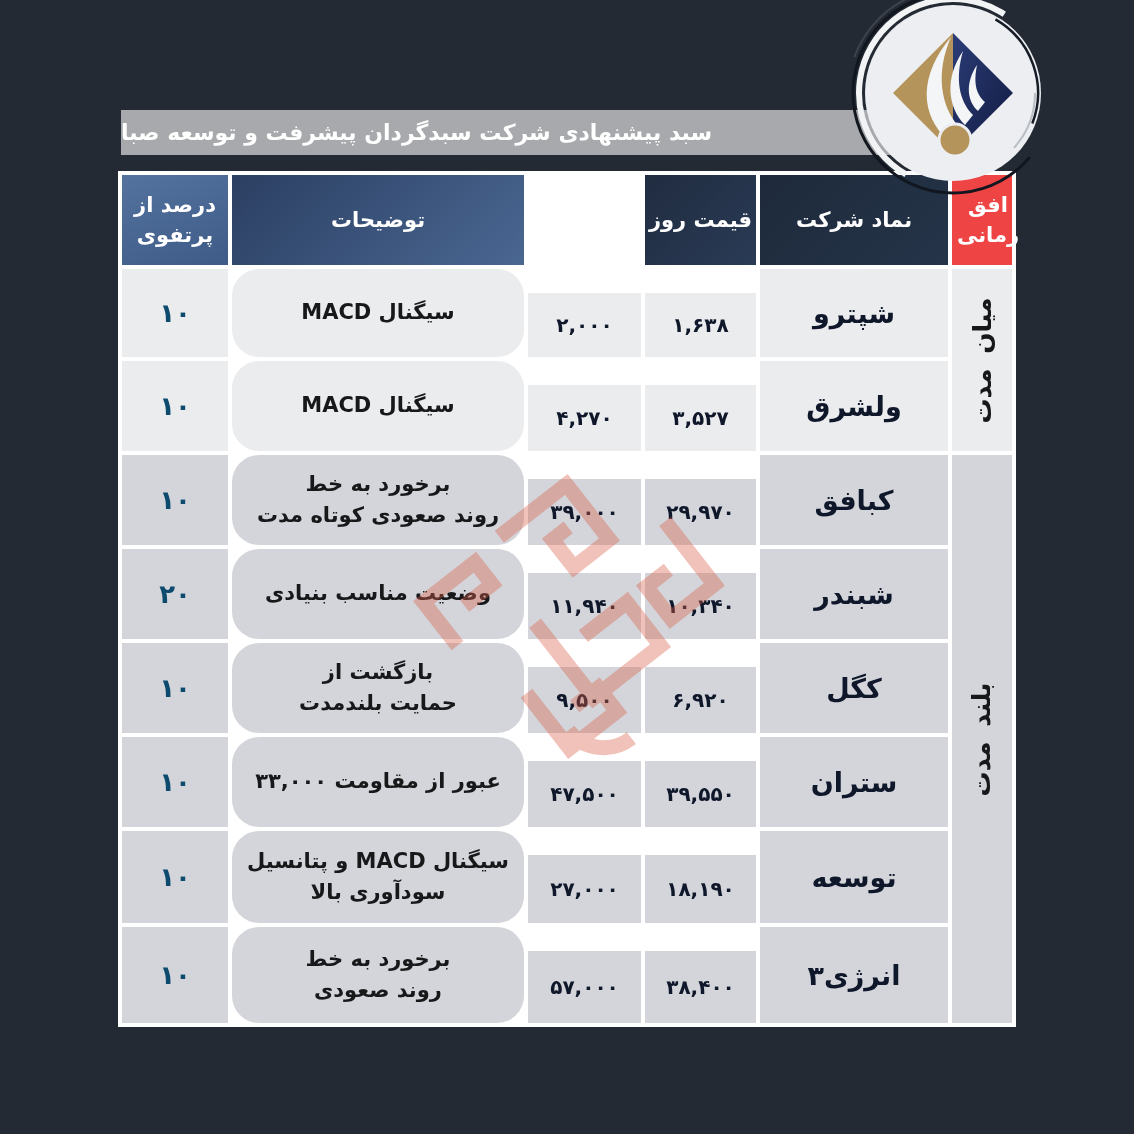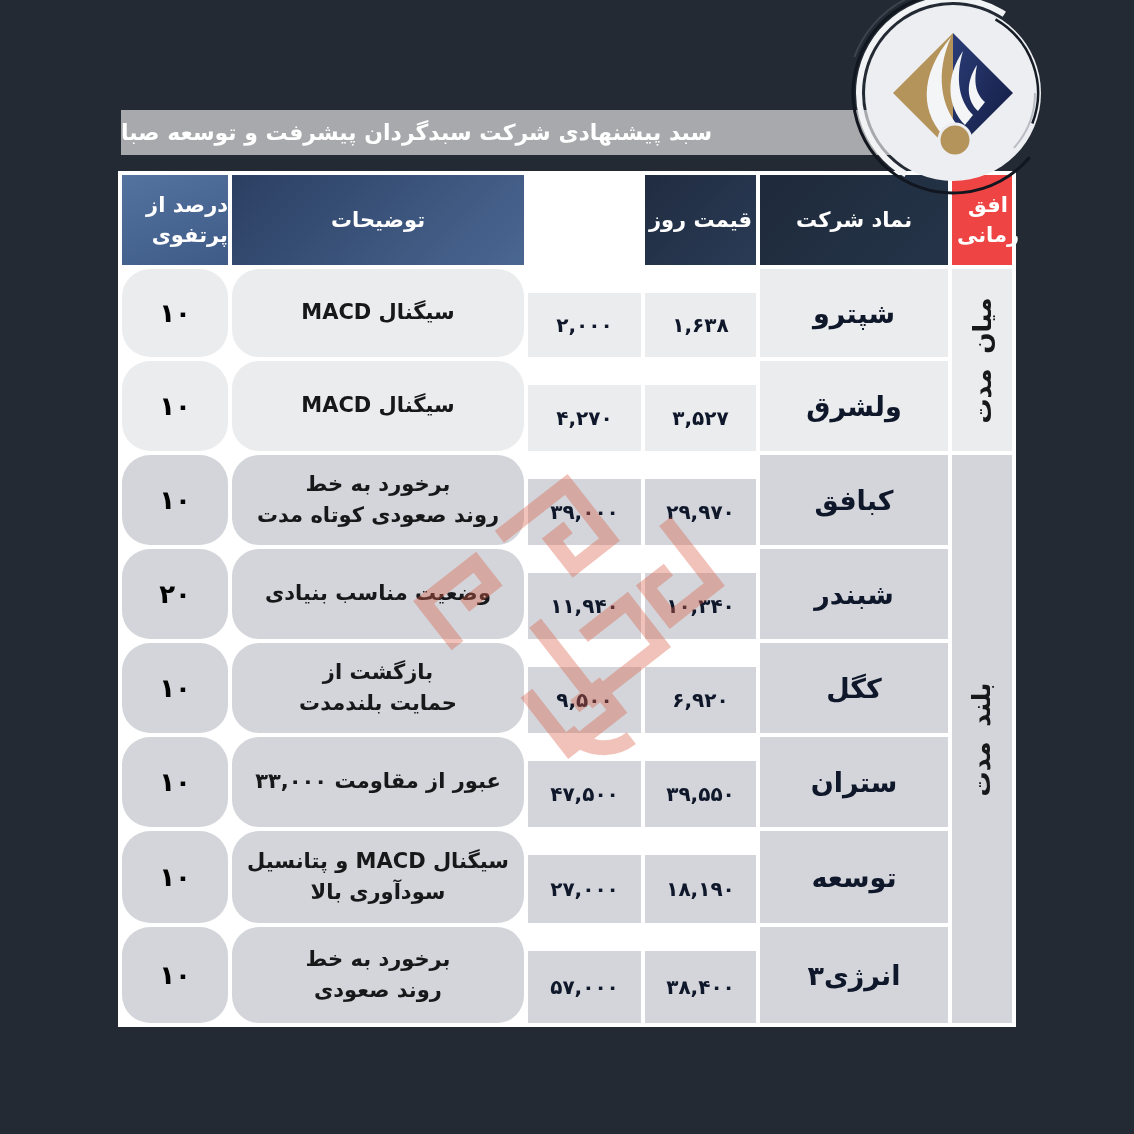--- a/index.html
+++ b/index.html
@@ -24,27 +24,27 @@
     grid-template-rows:90px 88px 90px 90px 90px 90px 90px 92px 96px;
     gap:4px;
   }
   .cell{display:flex;align-items:center;justify-content:center;text-align:center;}
   .hd{color:#ffffff;font-weight:700;font-size:21px;line-height:1.45;}
   .hd-horizon{background:#ef4444;padding-left:12px;}
   .hd-symbol{background:linear-gradient(135deg,#1e2a3b,#253449);}
   .hd-day{background:linear-gradient(135deg,#202c40,#2a3b56);}
   .hd-target{background:linear-gradient(135deg,#222f45,#2d3e5b);}
   .hd-notes{background:linear-gradient(135deg,#2b3f62,#4a6792);}
-  .hd-pct{background:linear-gradient(160deg,#55739f,#3e5b88);text-align:right;}
+  .hd-pct{background:linear-gradient(160deg,#55739f,#3e5b88);}
   .g1{background:#ebecee;}
   .g2{background:#d3d5da;}
   .sym{font-size:27px;font-weight:700;color:#0f172a;}
   .num{font-size:20px;font-weight:700;color:#0f172a;letter-spacing:1px;margin-top:24px;}
   .note{font-size:21px;font-weight:700;color:#17181a;white-space:pre-line;line-height:1.5;padding:0 6px;border-radius:27px;}
-  .pct{font-size:26px;font-weight:700;color:#000000;border-radius:28px;}
+  .pct{font-size:26px;font-weight:700;color:#0c4a6e;}
   .vspan span{
     transform:rotate(-90deg);white-space:nowrap;
     font-size:25px;font-weight:700;color:#17181a;word-spacing:6px;
   }
   
   .watermark{position:absolute;left:356px;top:386px;width:466px;height:466px;z-index:6;pointer-events:none;}
   
   .logo{position:absolute;left:842px;top:-18px;width:222px;height:222px;z-index:10;pointer-events:none;}
   .rowwrap{display:contents;}
 </style>

